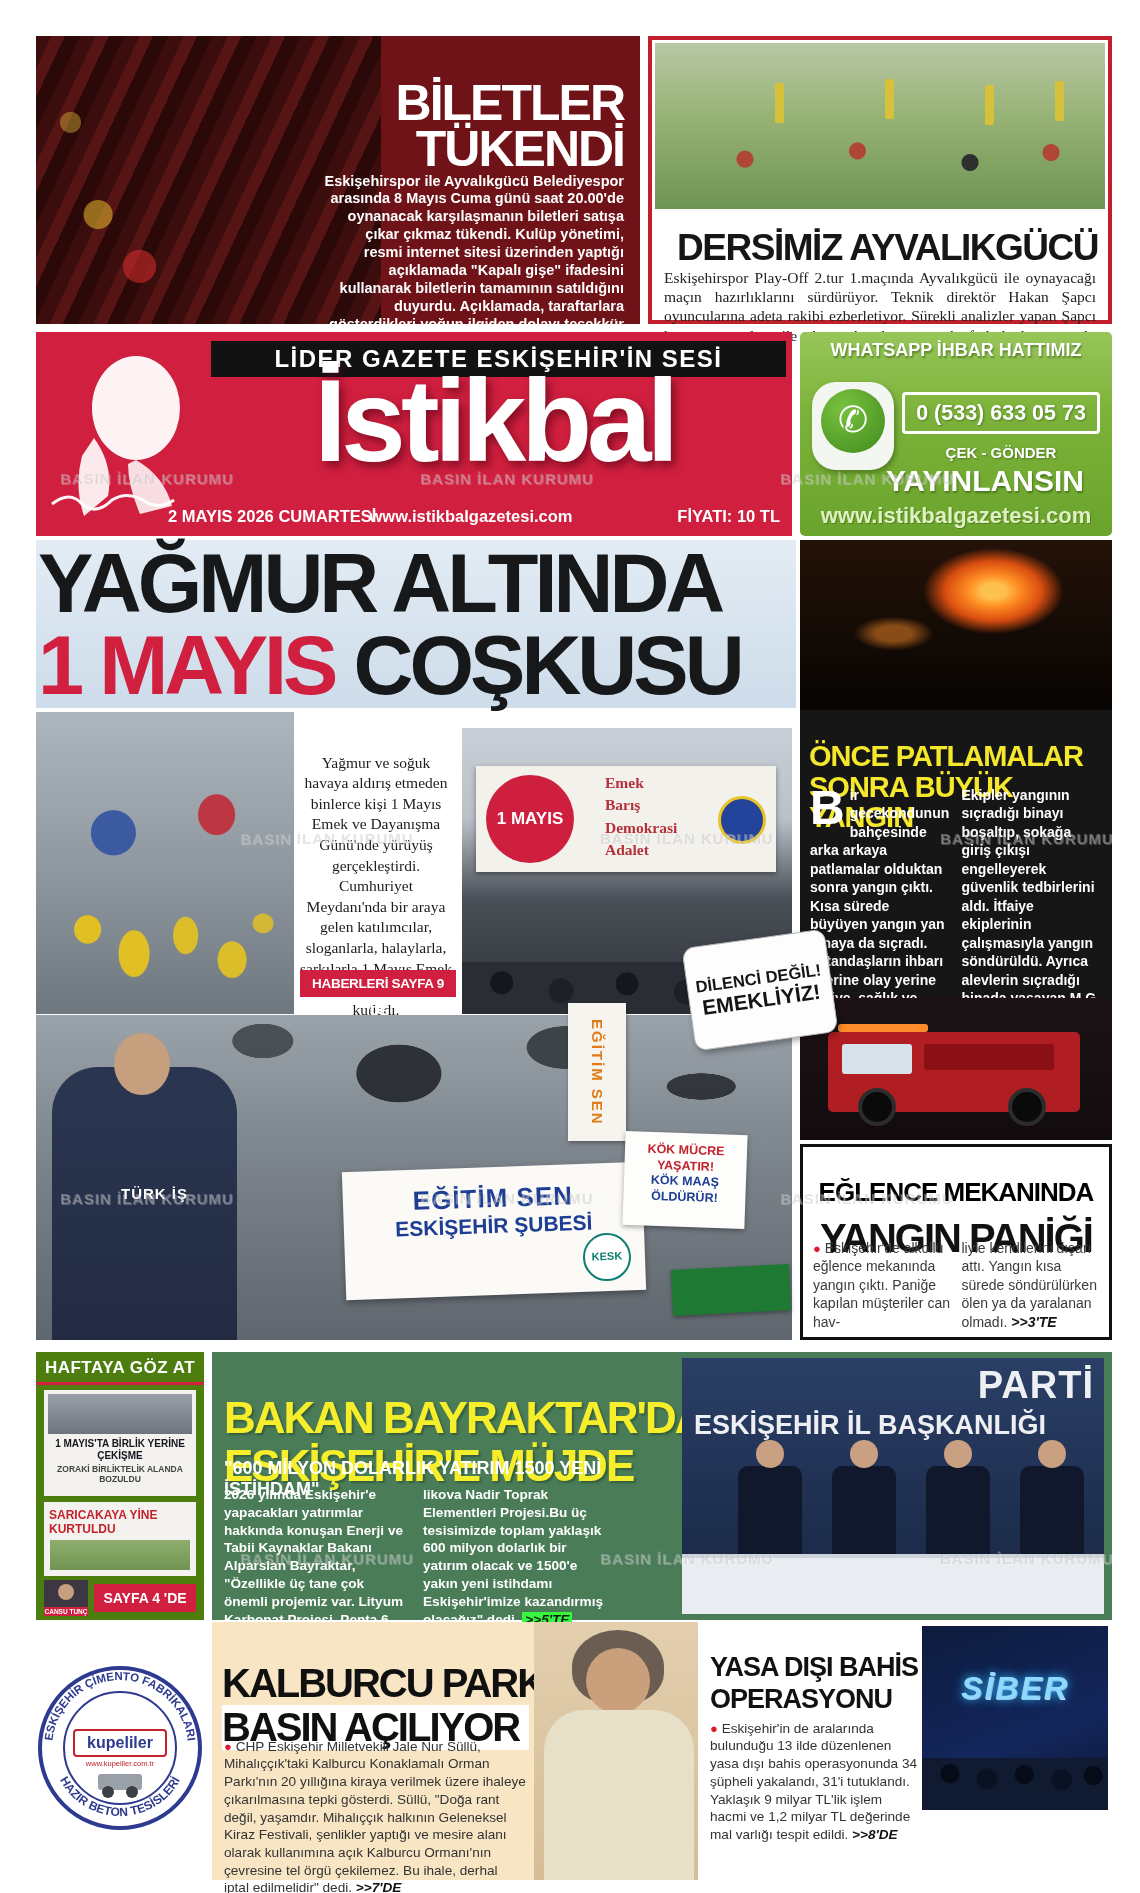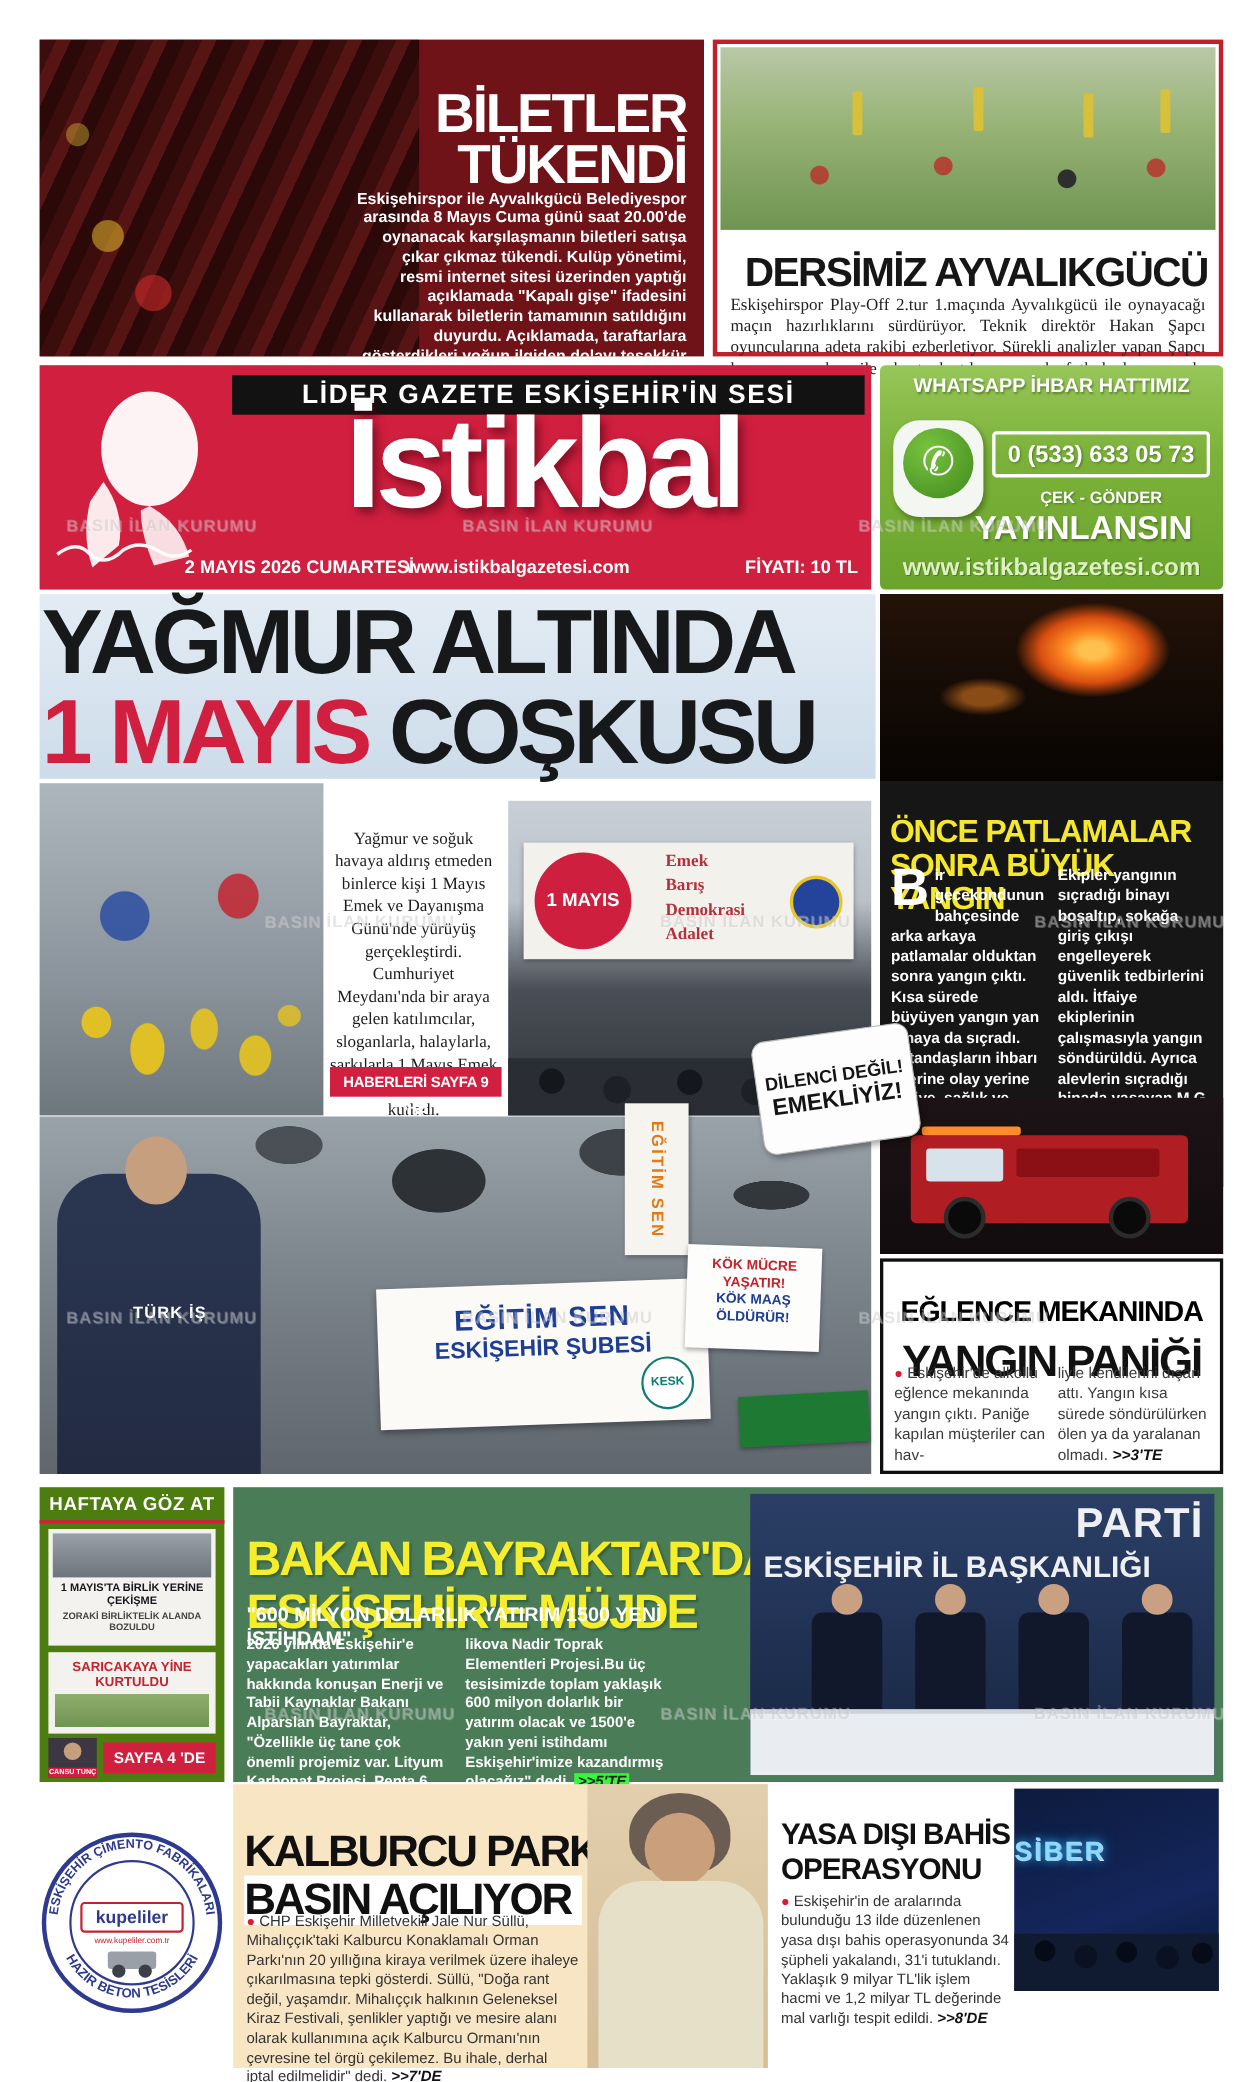--- a/index.html
+++ b/index.html
@@ -189,21 +189,21 @@
   .week-title{position:absolute;left:0;right:0;top:6px;text-align:center;color:#fff;font-size:17px;
               font-weight:800;letter-spacing:.5px;border-bottom:3px solid #d01f3f;padding-bottom:4px;}
   .thumb1{position:absolute;left:8px;top:38px;width:152px;height:106px;background:#f4f2ee;}
   .thumb1-photo{position:absolute;left:4px;top:4px;right:4px;height:40px;
                 background:linear-gradient(180deg,#9aa0a8,#6e747c);}
   .thumb1-h{position:absolute;left:5px;top:48px;right:5px;color:#15151d;font-weight:800;font-size:10px;
             line-height:1.2;text-align:center;}
   .thumb1-h .sub{display:block;font-size:8.5px;color:#444;margin-top:2px;}
   .thumb2{position:absolute;left:8px;top:150px;width:152px;height:74px;background:#f4f2ee;}
   .thumb2-h{position:absolute;left:5px;top:6px;right:5px;color:#c4232e;font-weight:800;font-size:12px;
-            text-align:center;line-height:1.2;}
+            line-height:1.2;}
   .thumb2-photo{position:absolute;left:6px;bottom:6px;right:6px;height:30px;
                 background:linear-gradient(180deg,#8fae6e,#6f9452);}
   .columnist{position:absolute;left:8px;top:228px;width:44px;height:36px;background:#3c3743;}
   .columnist-face{position:absolute;left:14px;top:4px;width:16px;height:16px;border-radius:50%;background:#c69f7e;}
   .columnist-label{position:absolute;left:0;right:0;bottom:0;background:#d01f3f;color:#fff;font-size:6.5px;
                    font-weight:700;text-align:center;line-height:9px;}
   .sayfa4{position:absolute;left:58px;top:232px;width:102px;height:28px;background:#d01f3f;color:#fff;
           font-size:14px;font-weight:800;text-align:center;line-height:28px;}
 
   
@@ -238,22 +238,22 @@
   .pb-photo{position:absolute;left:322px;top:0;right:0;bottom:0;background:linear-gradient(180deg,#e3cfae,#d4bd97);overflow:hidden;}
   .w-hair{position:absolute;left:38px;top:8px;width:92px;height:74px;border-radius:50% 50% 42% 42%;background:#6b5d52;}
   .w-face{position:absolute;left:52px;top:26px;width:64px;height:66px;border-radius:50%;background:#caa07c;}
   .w-jacket{position:absolute;left:10px;top:88px;width:150px;height:172px;border-radius:40px 40px 0 0;background:#e7e0c8;}
   .bet{left:704px;top:1622px;width:408px;height:258px;background:#fff;}
   .bb-h1{position:absolute;left:6px;top:8px;font-size:27px;font-weight:800;letter-spacing:-1px;color:#111;white-space:nowrap;}
   .bb-h2{position:absolute;left:6px;top:40px;font-size:27px;font-weight:800;letter-spacing:-1px;color:#111;}
   .bb-body{position:absolute;left:6px;top:84px;width:210px;font-size:13.6px;color:#333;line-height:1.3;}
   .bb-photo{position:absolute;left:218px;top:4px;width:186px;height:184px;
             background:linear-gradient(160deg,#0d1b3d 0%,#14265c 60%,#0b1733 100%);overflow:hidden;}
-  .siber{position:absolute;left:0;right:0;top:44px;color:#8fd9ff;font-size:24px;
-         font-weight:800;letter-spacing:2px;
+  .siber{position:absolute;left:0;right:0;top:44px;text-align:center;color:#8fd9ff;font-size:32px;
+         font-weight:800;font-style:italic;letter-spacing:2px;
          text-shadow:0 0 8px #2f9fe0,0 0 14px #1a6fb0,1px 1px 0 #fff;}
   .cops{position:absolute;left:0;right:0;bottom:0;height:52px;
     background:
       radial-gradient(circle at 15% 30%,#060b18 0 9px,transparent 10px),
       radial-gradient(circle at 35% 40%,#0a1122 0 10px,transparent 11px),
       radial-gradient(circle at 55% 32%,#060b18 0 9px,transparent 10px),
       radial-gradient(circle at 75% 42%,#0a1122 0 10px,transparent 11px),
       radial-gradient(circle at 92% 34%,#060b18 0 9px,transparent 10px),#101a30;}
 </style>
 </head>

